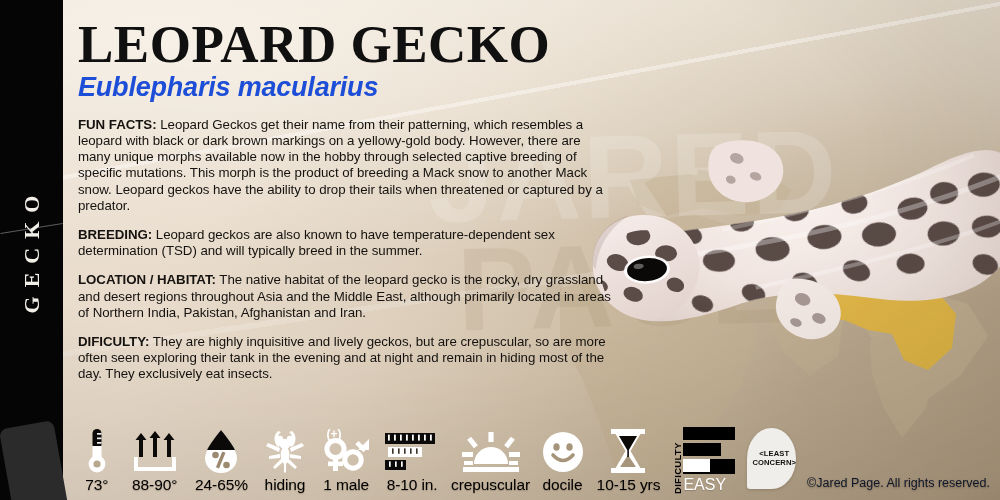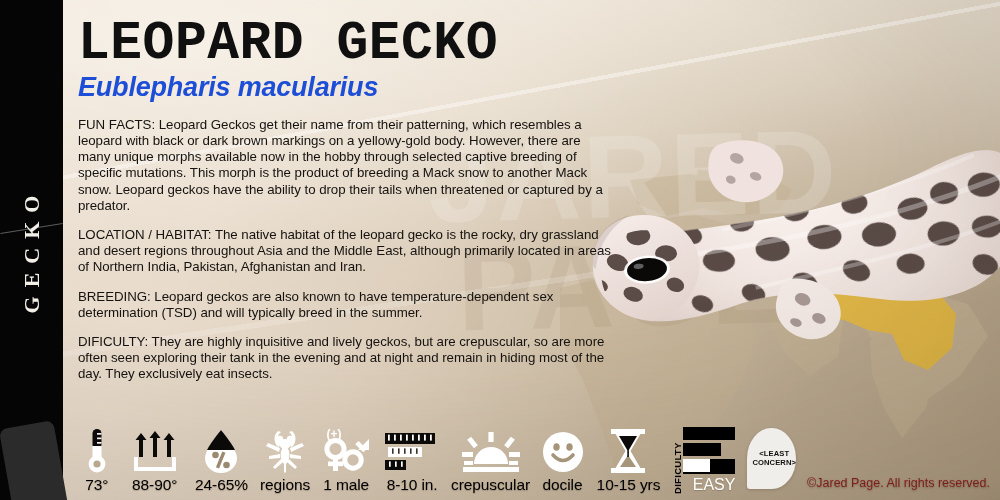--- a/index.html
+++ b/index.html
@@ -93,21 +93,21 @@
     color: #f2efe9;
     font-size: 22px; font-weight: 700;
     letter-spacing: 9px;
     font-family: "Liberation Serif", serif;
   }
 
   
   .content { position: absolute; left: 78px; top: 0; width: 560px; z-index: 5; }
 
   .title {
-    font-family: Liberation Mono, monospace;
+    font-family: Liberation Serif, serif;
     font-weight: 700;
     font-size: 53px;
     line-height: 1;
     letter-spacing: .5px;
     color: #111010;
     margin-top: 18px;
     white-space: nowrap;
   }
   .subtitle {
     font-family: Liberation Sans, sans-serif;
@@ -119,21 +119,21 @@
   }
 
   .para {
     font-size: 13.3px;
     line-height: 16.2px;
     color: #15120f;
     margin-top: 13px;
     width: 537px;
     letter-spacing: -.05px;
   }
-  .para .hd { font-weight: 400; }
+  .para .hd { font-weight: 700; }
   .para.p1 { margin-top: 14px; }
 
   
   .iconrow {
     position: absolute; left: 76px; bottom: 6px;
     height: 88px; width: 720px;
     display: flex; align-items: flex-end;
     z-index: 7;
   }
   .stat {
@@ -161,21 +161,21 @@
     writing-mode: vertical-rl;
     transform: rotate(180deg);
     color: #000; font-size: 9.5px; font-weight: 700;
     letter-spacing: .3px;
     line-height: 1;
     padding-bottom: 2px;
     margin-right: 1px;
     height: 60px;
     display: flex; align-items: flex-start;
   }
-  .diff-right { display: flex; flex-direction: column; align-items: flex-end; }
+  .diff-right { display: flex; flex-direction: column; align-items: flex-start; }
   .diff-bars { display: flex; flex-direction: column; gap: 3px; }
   .diff-bars .b { height: 13px; background: #000; }
   .diff-bars .b1 { width: 52px; }
   .diff-bars .b2 { width: 38px; }
   .diff-bars .b3 { width: 52px; height: 15px; background: #000; position: relative; }
   .diff-bars .b3::after {
     content: ""; position: absolute; left: 0; top: 0; width: 27px; height: 13px;
     background: #fff;
   }
   .diff-cap {
@@ -193,21 +193,21 @@
     margin-left: 6px; margin-bottom: 5px;
     box-shadow: 0 1px 3px rgba(70,55,35,.25);
   }
   .concern span {
     font-size: 7.6px; font-weight: 700; color: #111;
     line-height: 1.15; letter-spacing: .1px;
   }
 
   .copyright {
     position: absolute; right: 10px; bottom: 10px;
-    color: #7f1d1d; font-size: 12.5px;
+    color: #0f172a; font-size: 12.5px;
     text-shadow: 0 1px 2px rgba(70,52,30,.45);
     z-index: 7;
   }
 
   .ico-w { fill: #ffffff; }
   .ico-b { fill: #0b0a09; }
 </style>
 </head>
 <body>
 
@@ -364,24 +364,24 @@
   </div>
 
   <div class="content">
     <div class="title">LEOPARD GECKO</div>
     <div class="subtitle">Eublepharis macularius</div>
 
     <p class="para p1">
       <span class="hd">FUN FACTS:</span><span> Leopard Geckos get their name from their patterning, which resembles a leopard with black or dark brown markings on a yellowy-gold body. However, there are many unique morphs available now in the hobby through selected captive breeding of specific mutations. This morph is the product of breeding a Mack snow to another Mack snow. Leopard geckos have the ability to drop their tails when threatened or captured by a predator.</span>
     </p>
     <p class="para">
-      <span class="hd">LOCATION / HABITAT:</span><span> The native habitat of the leopard gecko is the rocky, dry grassland and desert regions throughout Asia and the Middle East, although primarily located in areas of Northern India, Pakistan, Afghanistan and Iran.</span>
+      <span class="hd">BREEDING:</span><span> Leopard geckos are also known to have temperature-dependent sex determination (TSD) and will typically breed in the summer.</span>
     </p>
     <p class="para">
-      <span class="hd">BREEDING:</span><span> Leopard geckos are also known to have temperature-dependent sex determination (TSD) and will typically breed in the summer.</span>
+      <span class="hd">LOCATION / HABITAT:</span><span> The native habitat of the leopard gecko is the rocky, dry grassland and desert regions throughout Asia and the Middle East, although primarily located in areas of Northern India, Pakistan, Afghanistan and Iran.</span>
     </p>
     <p class="para">
       <span class="hd">DIFICULTY:</span><span> They are highly inquisitive and lively geckos, but are crepuscular, so are more often seen exploring their tank in the evening and at night and remain in hiding most of the day. They exclusively eat insects.</span>
     </p>
   </div>
 
   <div class="iconrow">
 
     <div class="stat" style="width:52px">
       <div class="glyph">
@@ -443,21 +443,21 @@
             <path d="M15 19 L3 14 L1 17 L14 23 Z"></path>
             <path d="M25 19 L37 14 L39 17 L26 23 Z"></path>
             <path d="M15 25 L4 27 L4 30 L15 29 Z"></path>
             <path d="M25 25 L36 27 L36 30 L25 29 Z"></path>
             <path d="M16 30 L8 38 L10 40 L18 33 Z"></path>
             <path d="M24 30 L32 38 L30 40 L22 33 Z"></path>
           </g>
           <g fill="#a89madd" opacity="0"></g>
         </svg>
       </div>
-      <div class="cap">regions</div>
+      <div class="cap">hiding</div>
     </div>
 
     <div class="stat" style="width:68px">
       <div class="glyph">
         <svg width="50" height="46" viewBox="0 0 50 46">
           <g class="ico-w">
             <text x="13" y="11" font-family="Liberation Sans, sans-serif" font-size="12" font-weight="700" text-anchor="middle" fill="#ffffff">(+)</text>
 
             <circle cx="14.5" cy="22" r="8.6" fill="none" stroke="#ffffff" stroke-width="5"></circle>
             <rect x="12" y="29" width="5" height="15"></rect>

